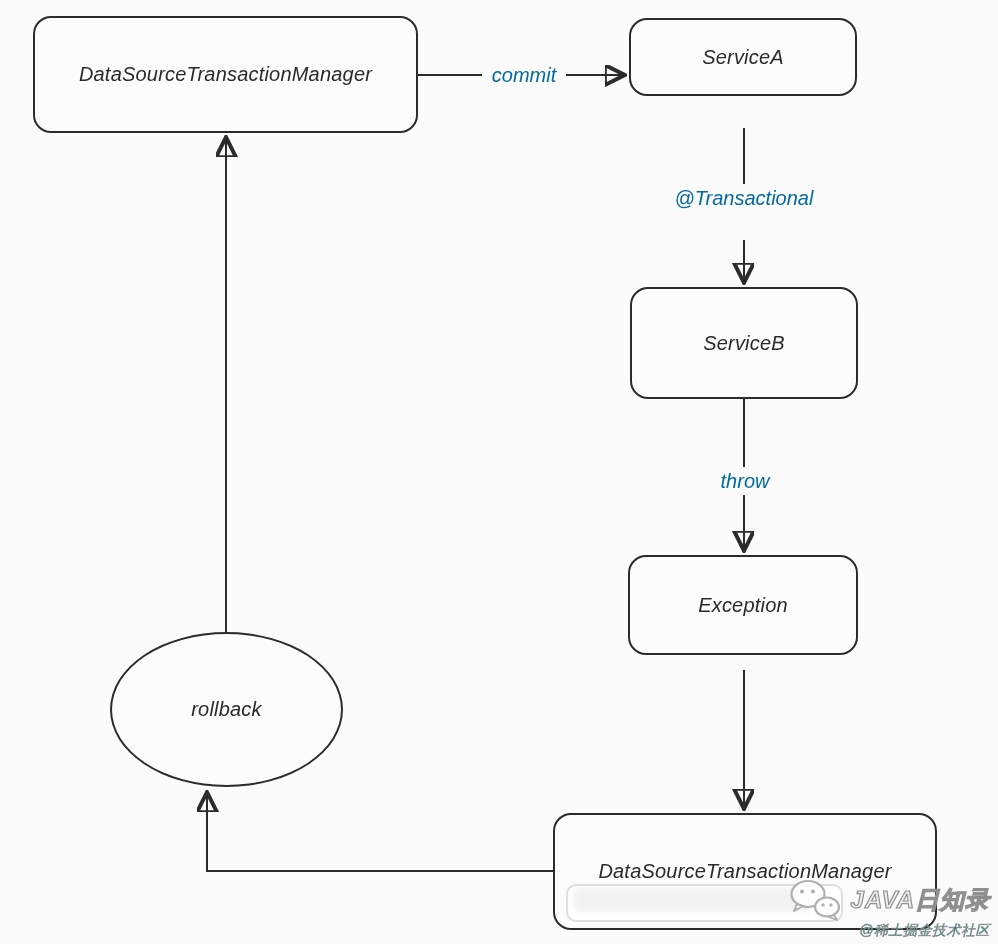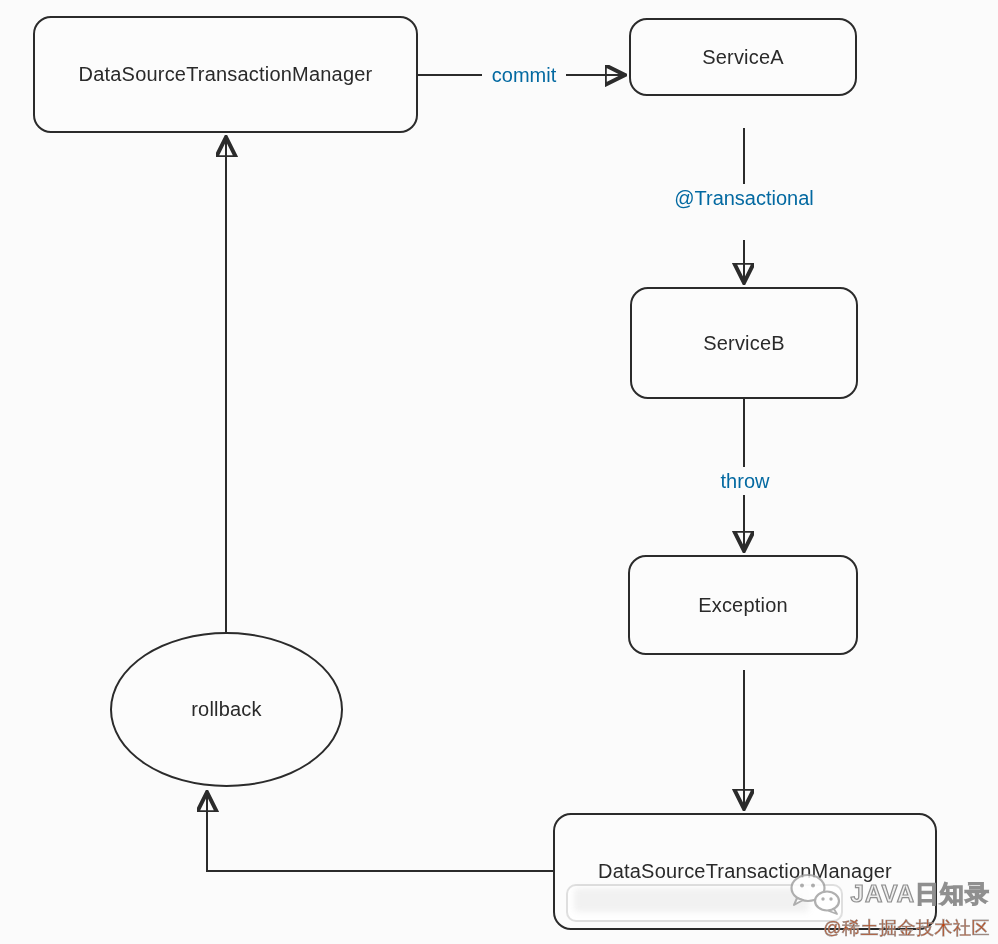--- a/index.html
+++ b/index.html
@@ -6,20 +6,21 @@
   html, body { background: #e9e9e9; }
   body { font-family: "Liberation Sans", "DejaVu Sans", sans-serif; }
 
   .canvas {
     position: relative;
     width: 998px;
     height: 944px;
     background: #fbfbfb;
     overflow: hidden;
     color: #2a2a2a;
+    font-style: italic;
   }
 
   .connector-layer {
     position: absolute;
     inset: 0;
     width: 998px;
     height: 944px;
   }
   .connector-layer path {
     fill: none;
@@ -96,23 +97,23 @@
   }
   .watermark-title {
     font-size: 24px;
     font-weight: bold;
     letter-spacing: 1px;
     color: #eeeeee;
     -webkit-text-stroke: 1.2px #8f8f8f;
   }
   .watermark-subtitle {
     margin-top: 1px;
-    font-size: 18px;
+    font-size: 14px;
     letter-spacing: 0.5px;
-    color: #c2410c;
+    color: #0f766e;
     -webkit-text-stroke: 0.7px rgba(150,150,150,0.85);
   }
   .wechat-icon svg { display: block; opacity: 0.85; }
 </style>
 </head>
 <body>
 
 <div class="canvas">
 
   <svg class="connector-layer" viewBox="0 0 998 944" xmlns="http://www.w3.org/2000/svg">

